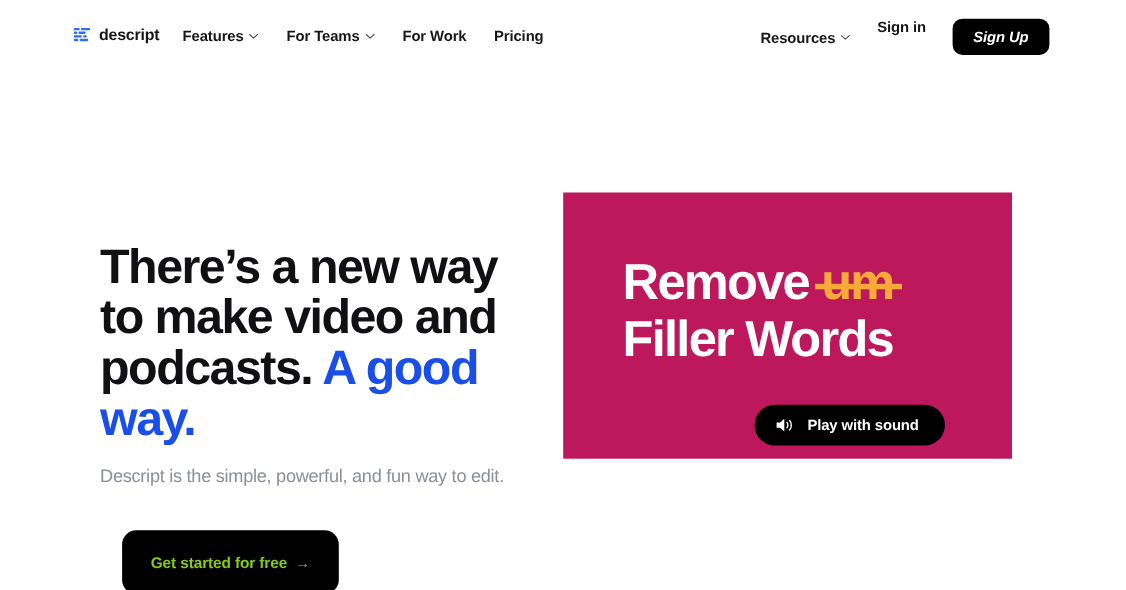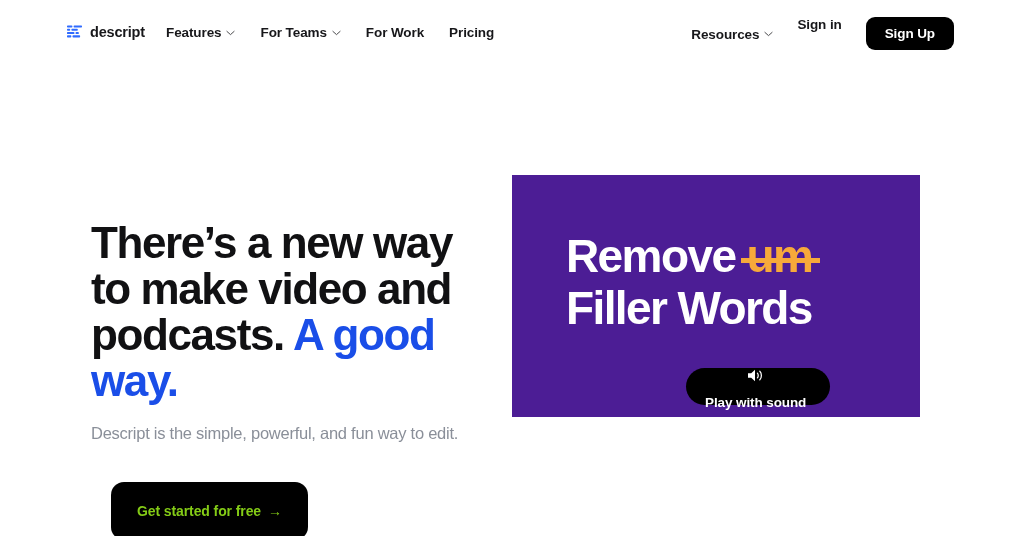--- a/index.html
+++ b/index.html
@@ -50,21 +50,21 @@
   .signin {
     font-size:13.5px; font-weight:600; color:#17171a;
     cursor:pointer; white-space:nowrap; letter-spacing:-0.1px;
   }
   .signup {
     background:#000000; color:#ffffff;
     font-family:"Liberation Sans", sans-serif;
     font-size:13.5px; font-weight:700; letter-spacing:-0.1px;
     border:none; border-radius:9px;
     padding:0 19px; height:33px;
-    cursor:pointer; white-space:nowrap;
+    cursor:pointer; white-space:nowrap;font-style:italic;
   }
 
   
   .hero-left {
     position:absolute; left:91px; top:176px; width:400px;
   }
   .headline {
     font-size:44px; font-weight:700; line-height:1.045;
     color:#111113; letter-spacing:-1.4px;margin-top:44px;
   }
@@ -83,21 +83,21 @@
     border:none; border-radius:13px;
     height:58px; padding:0 26px;
     cursor:pointer; white-space:nowrap;margin-left:20px;
   }
   .cta .arrow { font-size:14px; line-height:1; }
 
   
   .video-panel {
     position:absolute; left:512px; top:175px;
     width:408px; height:242px;
-    background:#4c1d95;
+    background:#be185d;
     overflow:hidden;
   }
   .video-title {
     position:absolute; left:54px; top:56px;
     font-size:46px; font-weight:700; line-height:1.13;
     color:#ffffff; letter-spacing:-1.6px;
     white-space:nowrap;
   }
   .filler {
     color:#f7a93a;
@@ -110,21 +110,21 @@
     height:5px; background:#f7a93a;
   }
   .play-btn {
     position:absolute; left:174px; top:193px;
     display:inline-flex; align-items:center; gap:12px;
     background:#000000; color:#ffffff;
     font-family:"Liberation Sans", sans-serif;
     font-size:13.5px; font-weight:600; letter-spacing:-0.1px;
     border:none; border-radius:22px;
     height:37px; padding:0 24px 0 19px;
-    cursor:pointer; white-space:nowrap;flex-direction:column;
+    cursor:pointer; white-space:nowrap;
   }
   .spk { width:17px; height:15px; display:block; flex:none; }
 </style>
 </head>
 <body>
 
 <div class="header">
 
   <div class="logo">
     <span>

